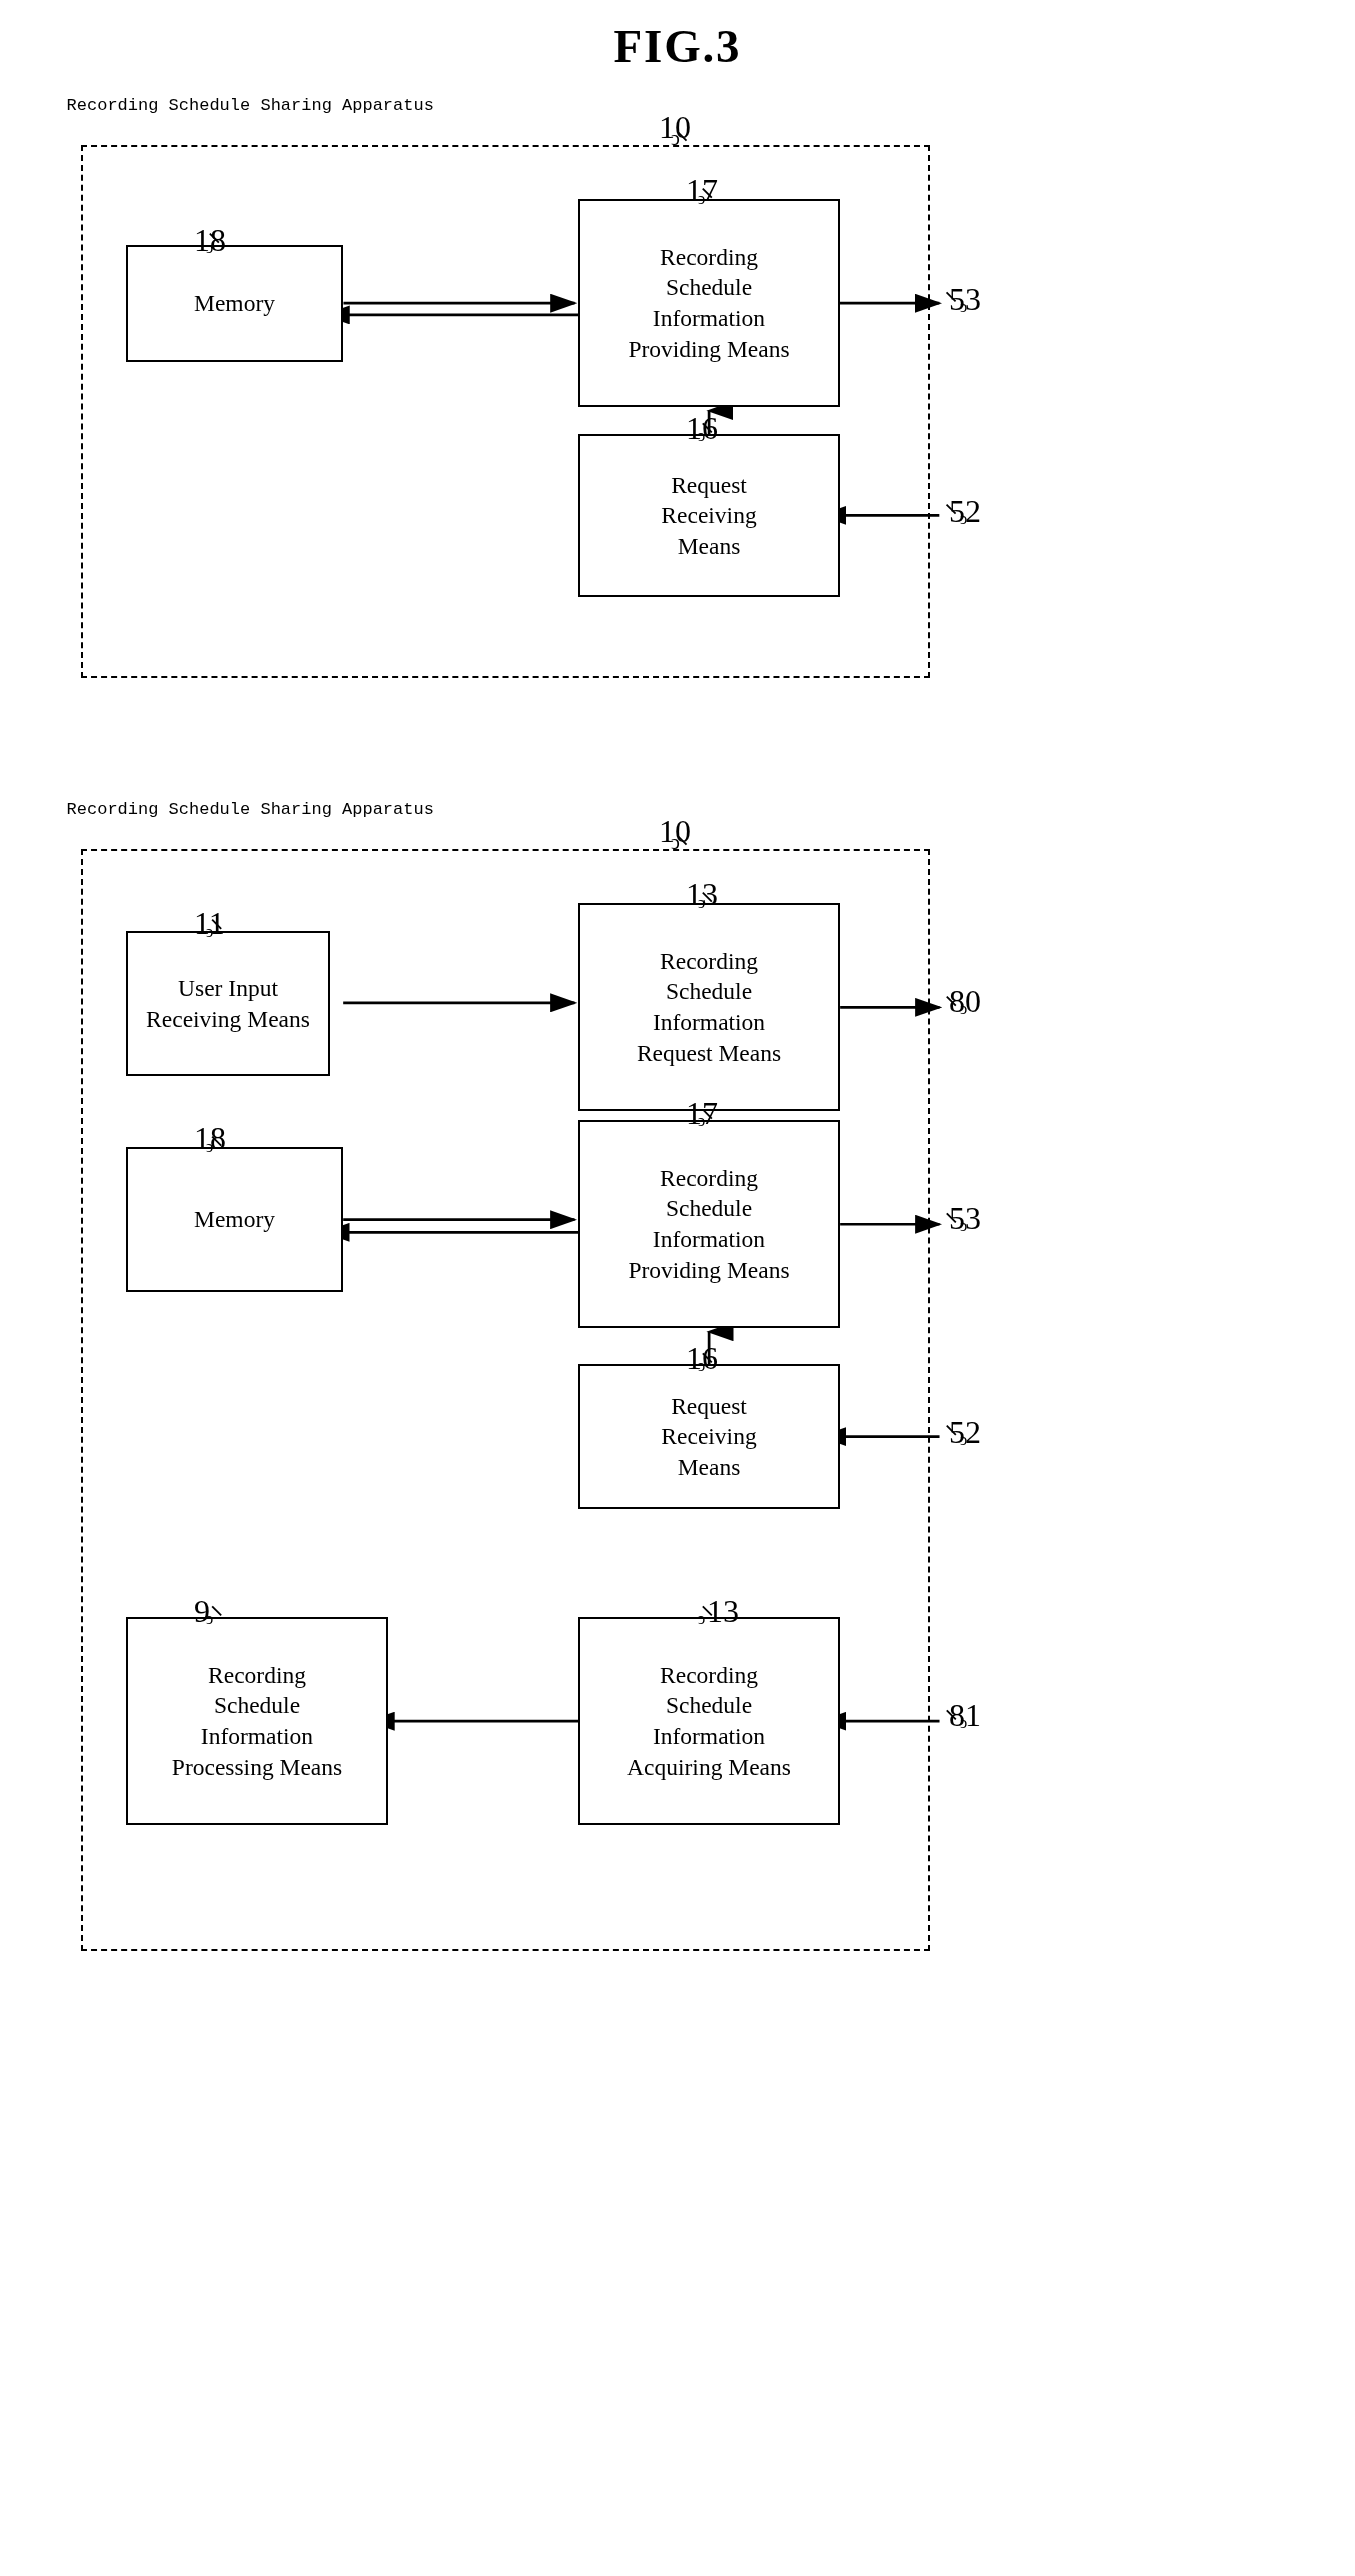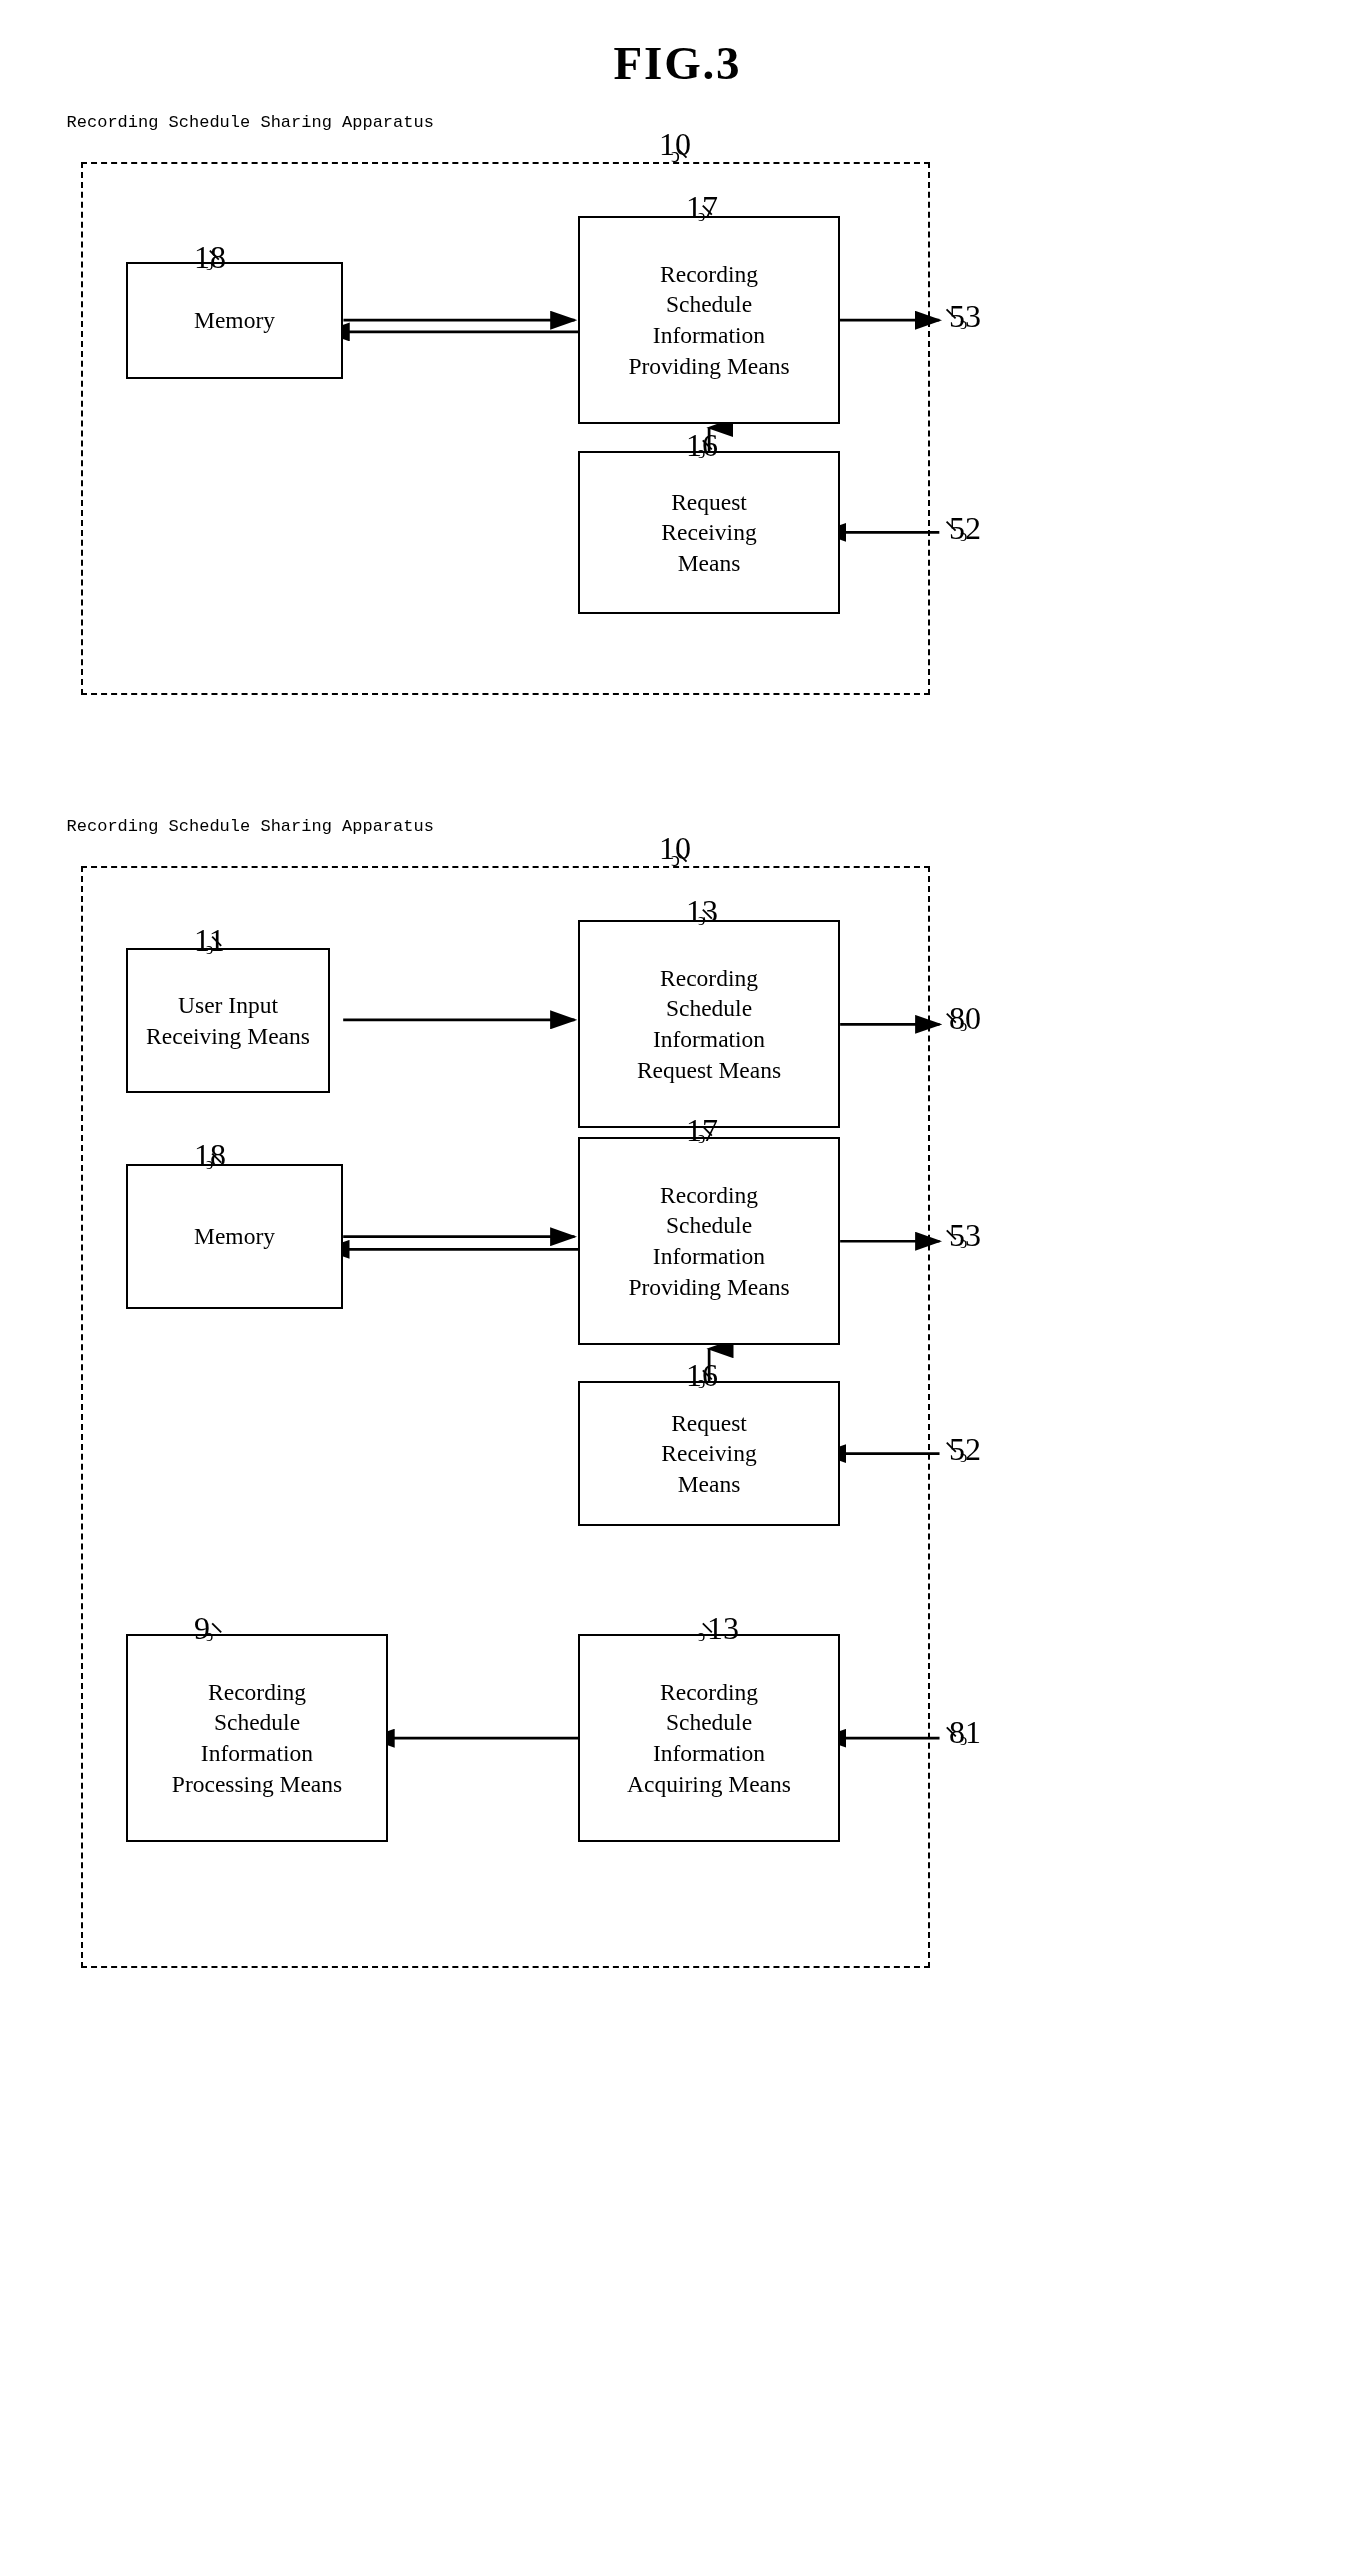--- a/index.html
+++ b/index.html
@@ -6,21 +6,21 @@
     body {
       background: #fff;
       font-family: 'Times New Roman', Times, serif;
       width: 1355px;
       min-height: 2576px;
       position: relative;
     }
 
     .page {
       width: 1355px;
-      padding: 36px 54px;
+      padding: 19px 54px;
     }
 
     .fig-title {
       text-align: center;
       font-size: 47px;
       font-weight: bold;
       margin-bottom: 9px;
       letter-spacing: 1.8px;
     }
 

